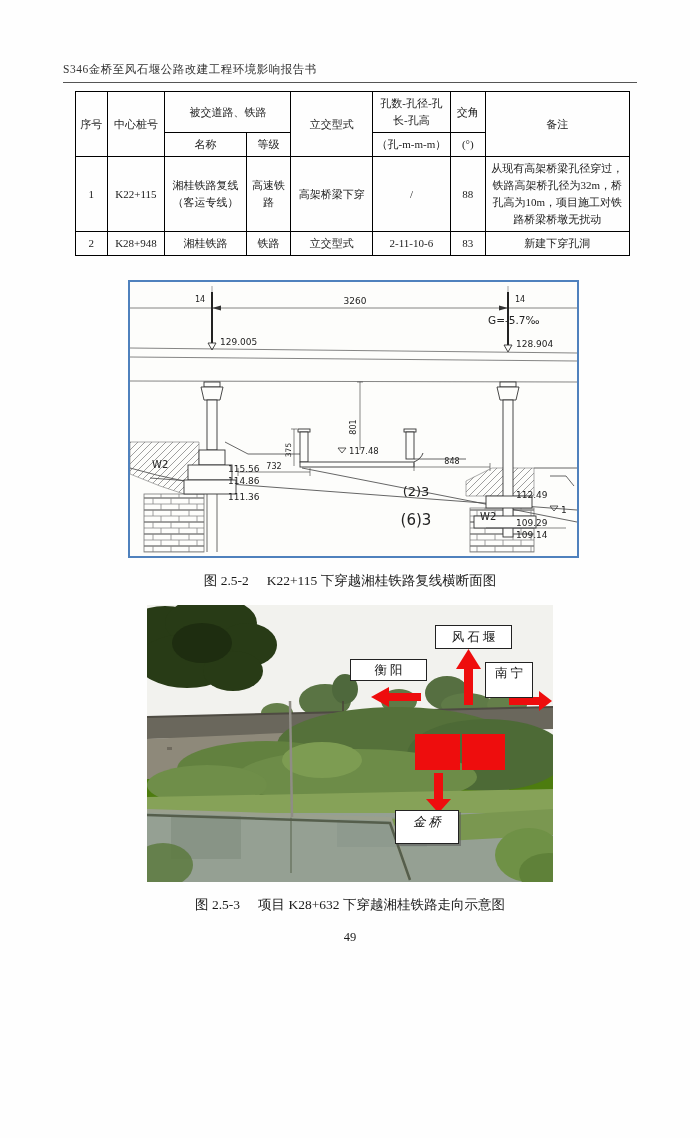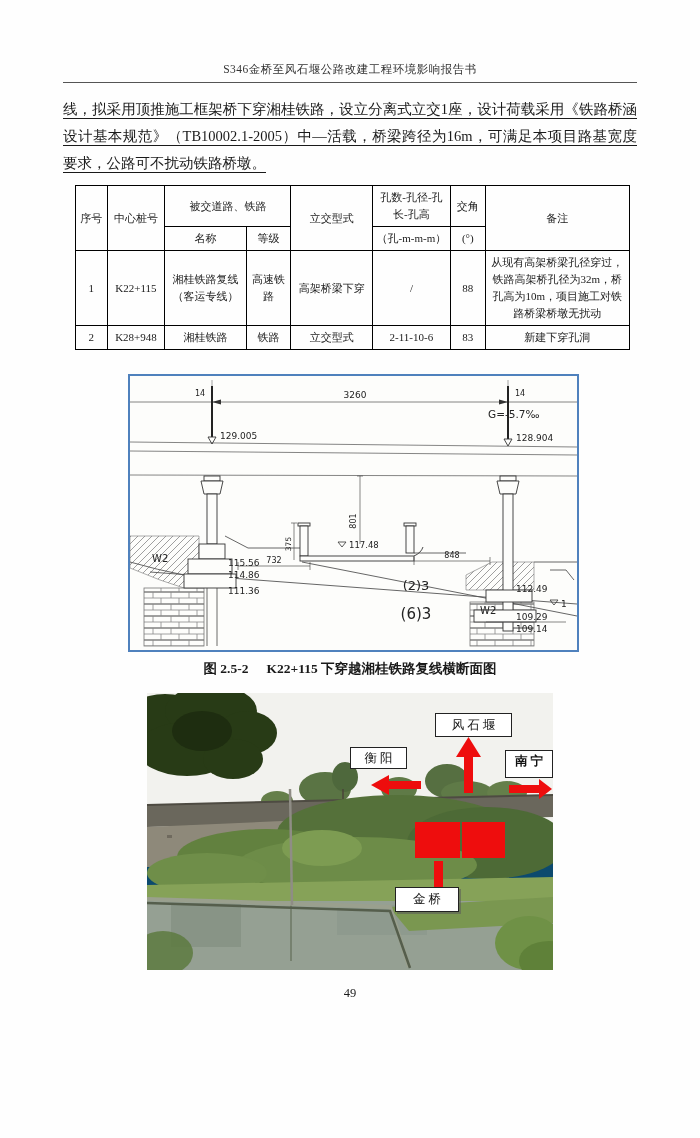--- a/index.html
+++ b/index.html
@@ -2,21 +2,21 @@
 <html><head>
 <meta charset="utf-8">
 <style>
   html,body{margin:0;padding:0;background:#e8e8e8;}
   .page{
     position:relative;width:700px;height:1138px;margin:0 auto;background:#fefefe;
     font-family:"Liberation Serif","DejaVu Serif",serif;color:#1a1a1a;overflow:hidden;
   }
   .content{padding:0 63px;}
   .header-line{
-    padding-top:62px;text-align:center;font-size:11.5px;color:#333;
+    padding-top:62px;text-align:left;font-size:11.5px;color:#333;
     border-bottom:1px solid #555;padding-bottom:5px;letter-spacing:.5px;
   }
   .intro{
     margin-top:13px;font-size:14.5px;line-height:27px;text-align:justify;
     text-decoration:underline;text-underline-offset:4px;text-decoration-thickness:1px;
   }
   .tbl-title{margin-top:14px;text-align:center;}
   .tbl-title .tt{
     display:inline-block;font-weight:bold;font-size:13.5px;
     border-bottom:1px solid #000;padding-bottom:2px;
@@ -29,46 +29,45 @@
   table.xtable th,table.xtable td{
     border:1px solid #000;padding:3px 2px;font-weight:normal;vertical-align:middle;
     word-break:break-all;
   }
   table.xtable{border:1.5px solid #000;}
   .diagram-frame{
     margin:24px 0 0 65px;width:447px;height:274px;border:2px solid #4f81bd;
     background:#fdfdfb;position:relative;
   }
   svg text{font-family:"DejaVu Sans","Liberation Sans",sans-serif;fill:#222;}
-  .fig-caption{margin-top:8px;text-align:center;font-weight:bold;font-size:13.5px;}
+  .fig-caption{margin-top:14px;text-align:center;font-weight:normal;font-size:13.5px;}
   .fig-caption .no{margin-right:18px;}
   .photo-frame{
-    margin:15px 0 0 84px;width:406px;height:277px;position:relative;background:#0c4a6e;
+    margin:15px 0 0 84px;width:406px;height:277px;position:relative;background:#4d7c0f;
   }
   .photo-frame svg{position:absolute;left:0;top:0;}
   .pl{
     position:absolute;background:#fff;border:1.5px solid #222;color:#111;
     font-size:12.5px;letter-spacing:3px;text-align:center;line-height:21px;
     padding-left:3px;box-sizing:border-box;
   }
   .pl-top{left:288px;top:20px;width:77px;height:24px;line-height:22px;}
-  .pl-left{left:203px;top:54px;width:57px;height:22px;}
-  .pl-right{left:358px;top:57px;width:48px;height:28px;font-weight:bold;}
-  .pl-bottom{left:248px;top:194px;width:64px;height:25px;line-height:23px;box-shadow:2px 2px 0 rgba(90,90,90,.55);}
+  .pl-left{left:203px;top:54px;width:77px;height:22px;}
+  .pl-right{left:338px;top:57px;width:48px;height:36px;}
+  .pl-bottom{left:248px;top:205px;width:64px;height:34px;line-height:23px;box-shadow:2px 2px 0 rgba(90,90,90,.55);font-style:italic;}
   .page-num{margin-top:16px;text-align:center;font-size:12.5px;}
 </style>
 </head>
 <body>
 
 <div class="page">
   <div class="content">
 
     <div class="header-line">S346金桥至风石堰公路改建工程环境影响报告书</div>
 
-    <div class="intro">线，拟采用顶推施工框架桥下穿湘桂铁路，设立分离式立交1座，设计荷载采用《铁路桥涵设计基本规范》（TB10002.1-2005）中—活载，桥梁跨径为16m，可满足本项目路基宽度要求，公路可不扰动铁路桥墩。</div>
 
 
     <table class="xtable">
       <colgroup>
         <col style="width:31px">
           <col style="width:57px">
           <col style="width:80px">
           <col style="width:44px">
         <col style="width:80px">
           <col style="width:77px">
@@ -323,17 +322,20 @@
           <rect x="287" y="168" width="9" height="28"></rect>
           <polygon points="291.5,208 279,194 304,194"></polygon>
         </g>
       </svg>
       <div class="pl pl-top">风石堰</div>
       <div class="pl pl-left">衡阳</div>
       <div class="pl pl-right">南宁</div>
       <div class="pl pl-bottom">金桥</div>
     </div>
 
+    <div class="fig-caption">
+      <span class="no">图 2.5-3</span><span>项目 K28+632 下穿越湘桂铁路走向示意图</span>
+    </div>
 
     <div class="page-num">49</div>
 
   </div>
 </div>
 
 </body></html>

